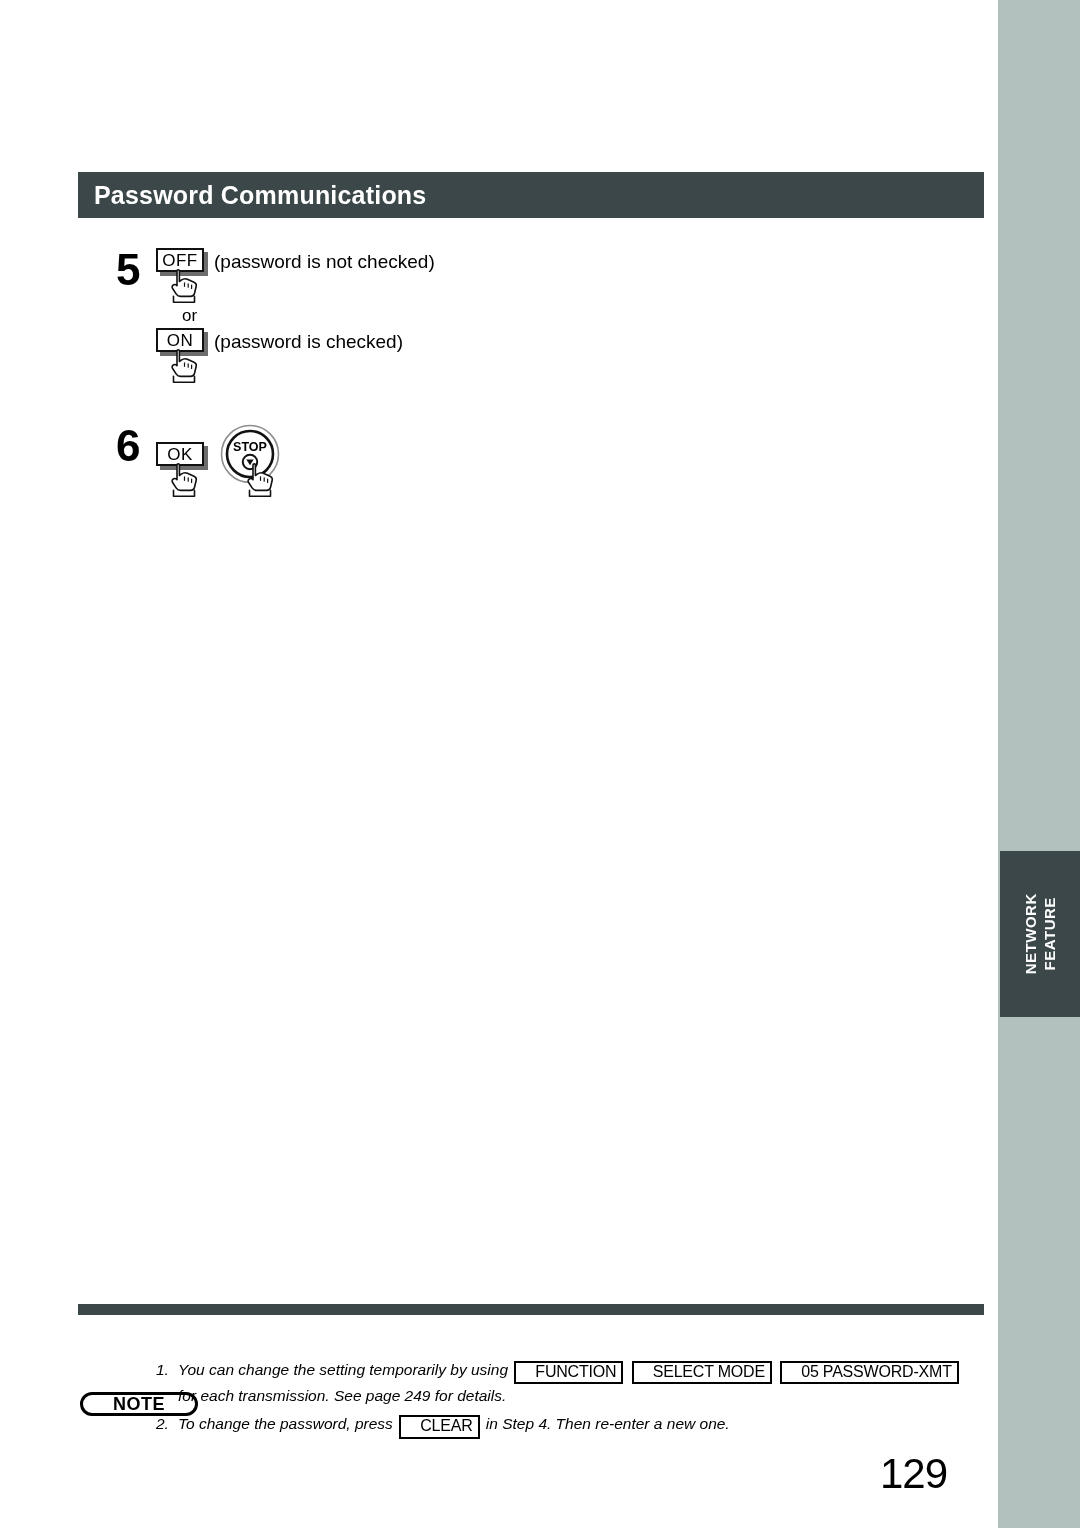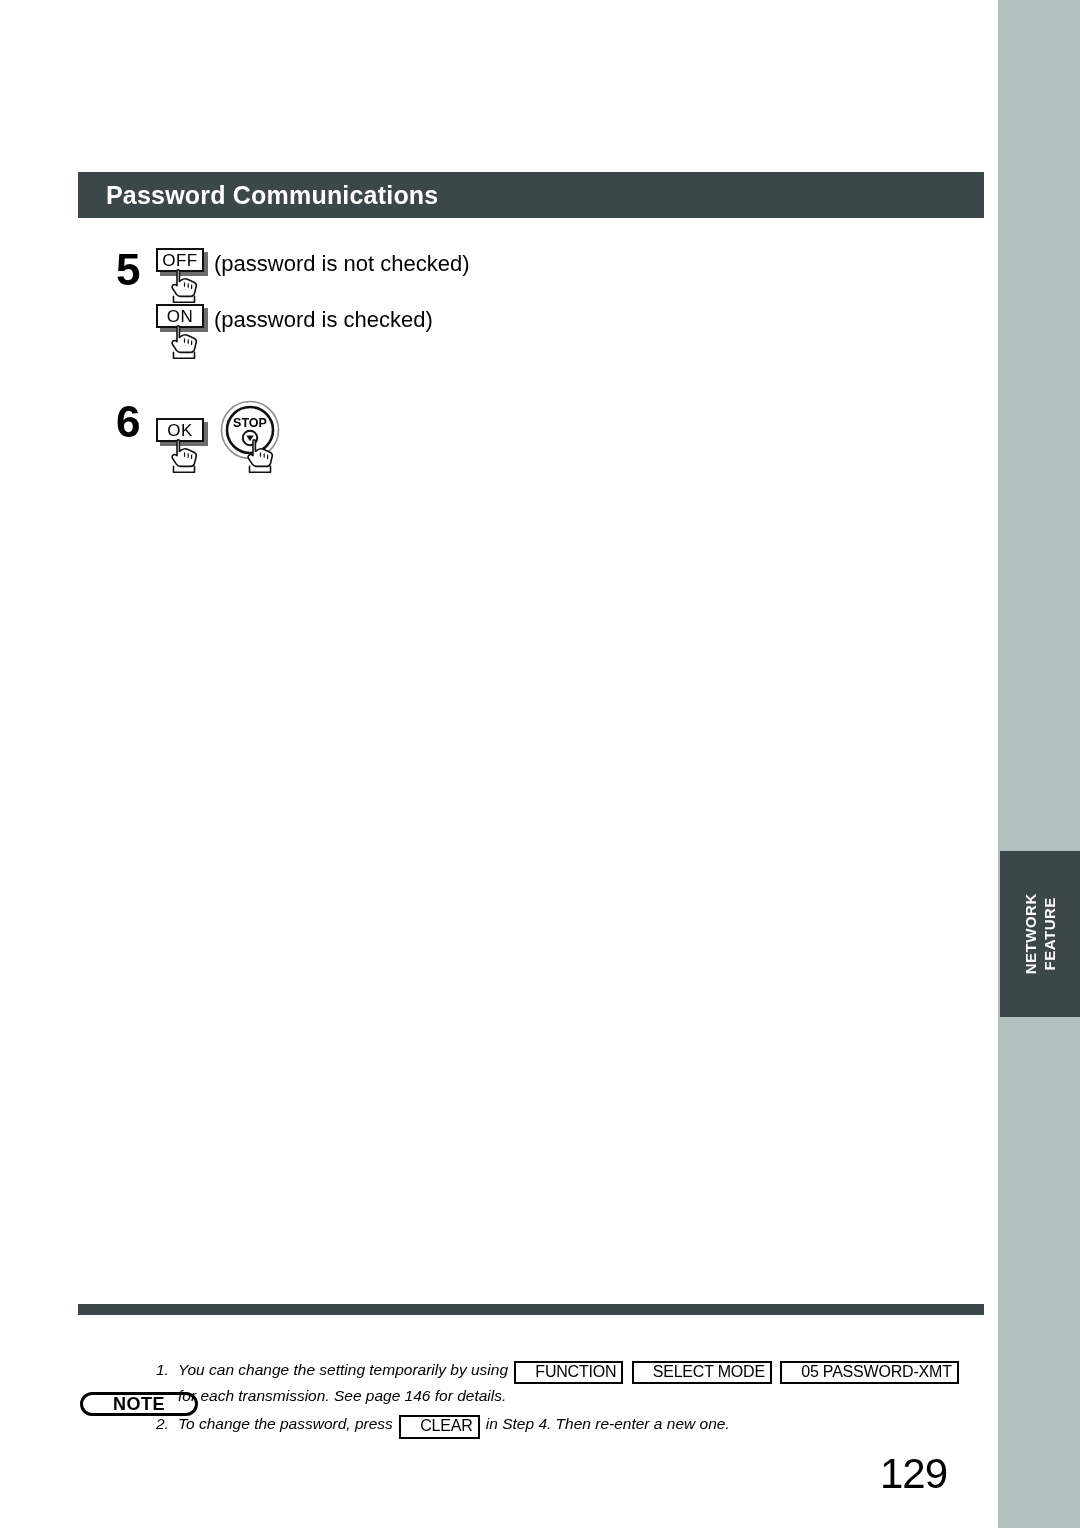--- a/index.html
+++ b/index.html
@@ -64,21 +64,21 @@
     width: 906px;
     height: 46px;
     background: #3b4749;
     display: flex;
     align-items: center;
   }
   .page-header-title {
     color: #ffffff;
     font-size: 25px;
     font-weight: bold;
-    padding-left: 28px;
+    padding-left: 16px;
     letter-spacing: 0.2px;
   }
 
   
   .steps {
     position: absolute;
     left: 78px;
     top: 248px;
     width: 906px;
   }
@@ -136,21 +136,21 @@
     margin-left: 8px;
     margin-top: -4px;
   }
   .hand svg { display: block; }
 
   .inline-row {
     display: flex;
     align-items: flex-start;
   }
   .caption {
-    font-size: 22px;
+    font-size: 19px;
     color: #000000;
     margin-left: 10px;
     margin-top: 3px;
     white-space: nowrap;
   }
   .or-text {
     font-size: 17px;
     color: #000000;
     margin-left: 26px;
     margin-top: 2px;
@@ -278,20 +278,21 @@
                 <path d="M20.5 14.8 L20.5 18.3"></path>
                 <path d="M24.2 15.8 L24.2 19.2"></path>
                 <path d="M27.6 17.2 L27.6 20.4"></path>
               </g>
             </svg>
           </div>
         </div>
         <div class="caption">(password is not checked)</div>
       </div>
 
+      <div class="or-text">or</div>
 
       <div class="inline-row">
         <div class="keygroup">
           <div class="keycap">ON</div>
           <div class="hand">
             <svg width="40" height="36" viewBox="0 0 40 36" xmlns="http://www.w3.org/2000/svg">
               <g fill="#ffffff" stroke="#111111" stroke-width="1.6" stroke-linejoin="round" stroke-linecap="round">
                 <path d="M13 3 C13 1.4 15.4 1.4 15.4 3 L15.4 13.5 L17.2 12.2 C19 10.9 21.6 10.4 23.4 11.2 L30 14.2 C32 15.1 32.6 16.6 32.2 18.3 L30.6 25 C30.1 27.2 28.6 28.4 26.4 28.4 L16.6 28.4 C14.6 28.4 13.3 27.6 12.3 26.1 L8.6 20.5 C7.6 19 8.2 17.3 9.8 16.7 C10.9 16.3 12 16.6 13 17.6 Z"></path>
                 <path d="M9.5 28.4 L9.5 34.2 L30.5 34.2 L30.5 28.4" fill="none"></path>
               </g>
@@ -368,21 +369,21 @@
 <div class="note-list">
 
   <div class="note-item">
     <span class="note-marker">1.</span>
     <span class="note-text-line">
       <span>You can change the setting temporarily by using</span>
       <span class="keylabel">FUNCTION</span>
       <span class="keylabel">SELECT MODE</span>
       <span class="keylabel">05 PASSWORD-XMT</span>
     </span>
-    <span class="note-text-line">for each transmission. See page 146 for details.</span>
+    <span class="note-text-line">for each transmission. See page 249 for details.</span>
   </div>
 
   <div class="note-item">
     <span class="note-marker">2.</span>
     <span class="note-text-line">
       <span>To change the password, press</span>
       <span class="keylabel">CLEAR</span>
       <span>in Step 4. Then re-enter a new one.</span>
     </span>
   </div>

